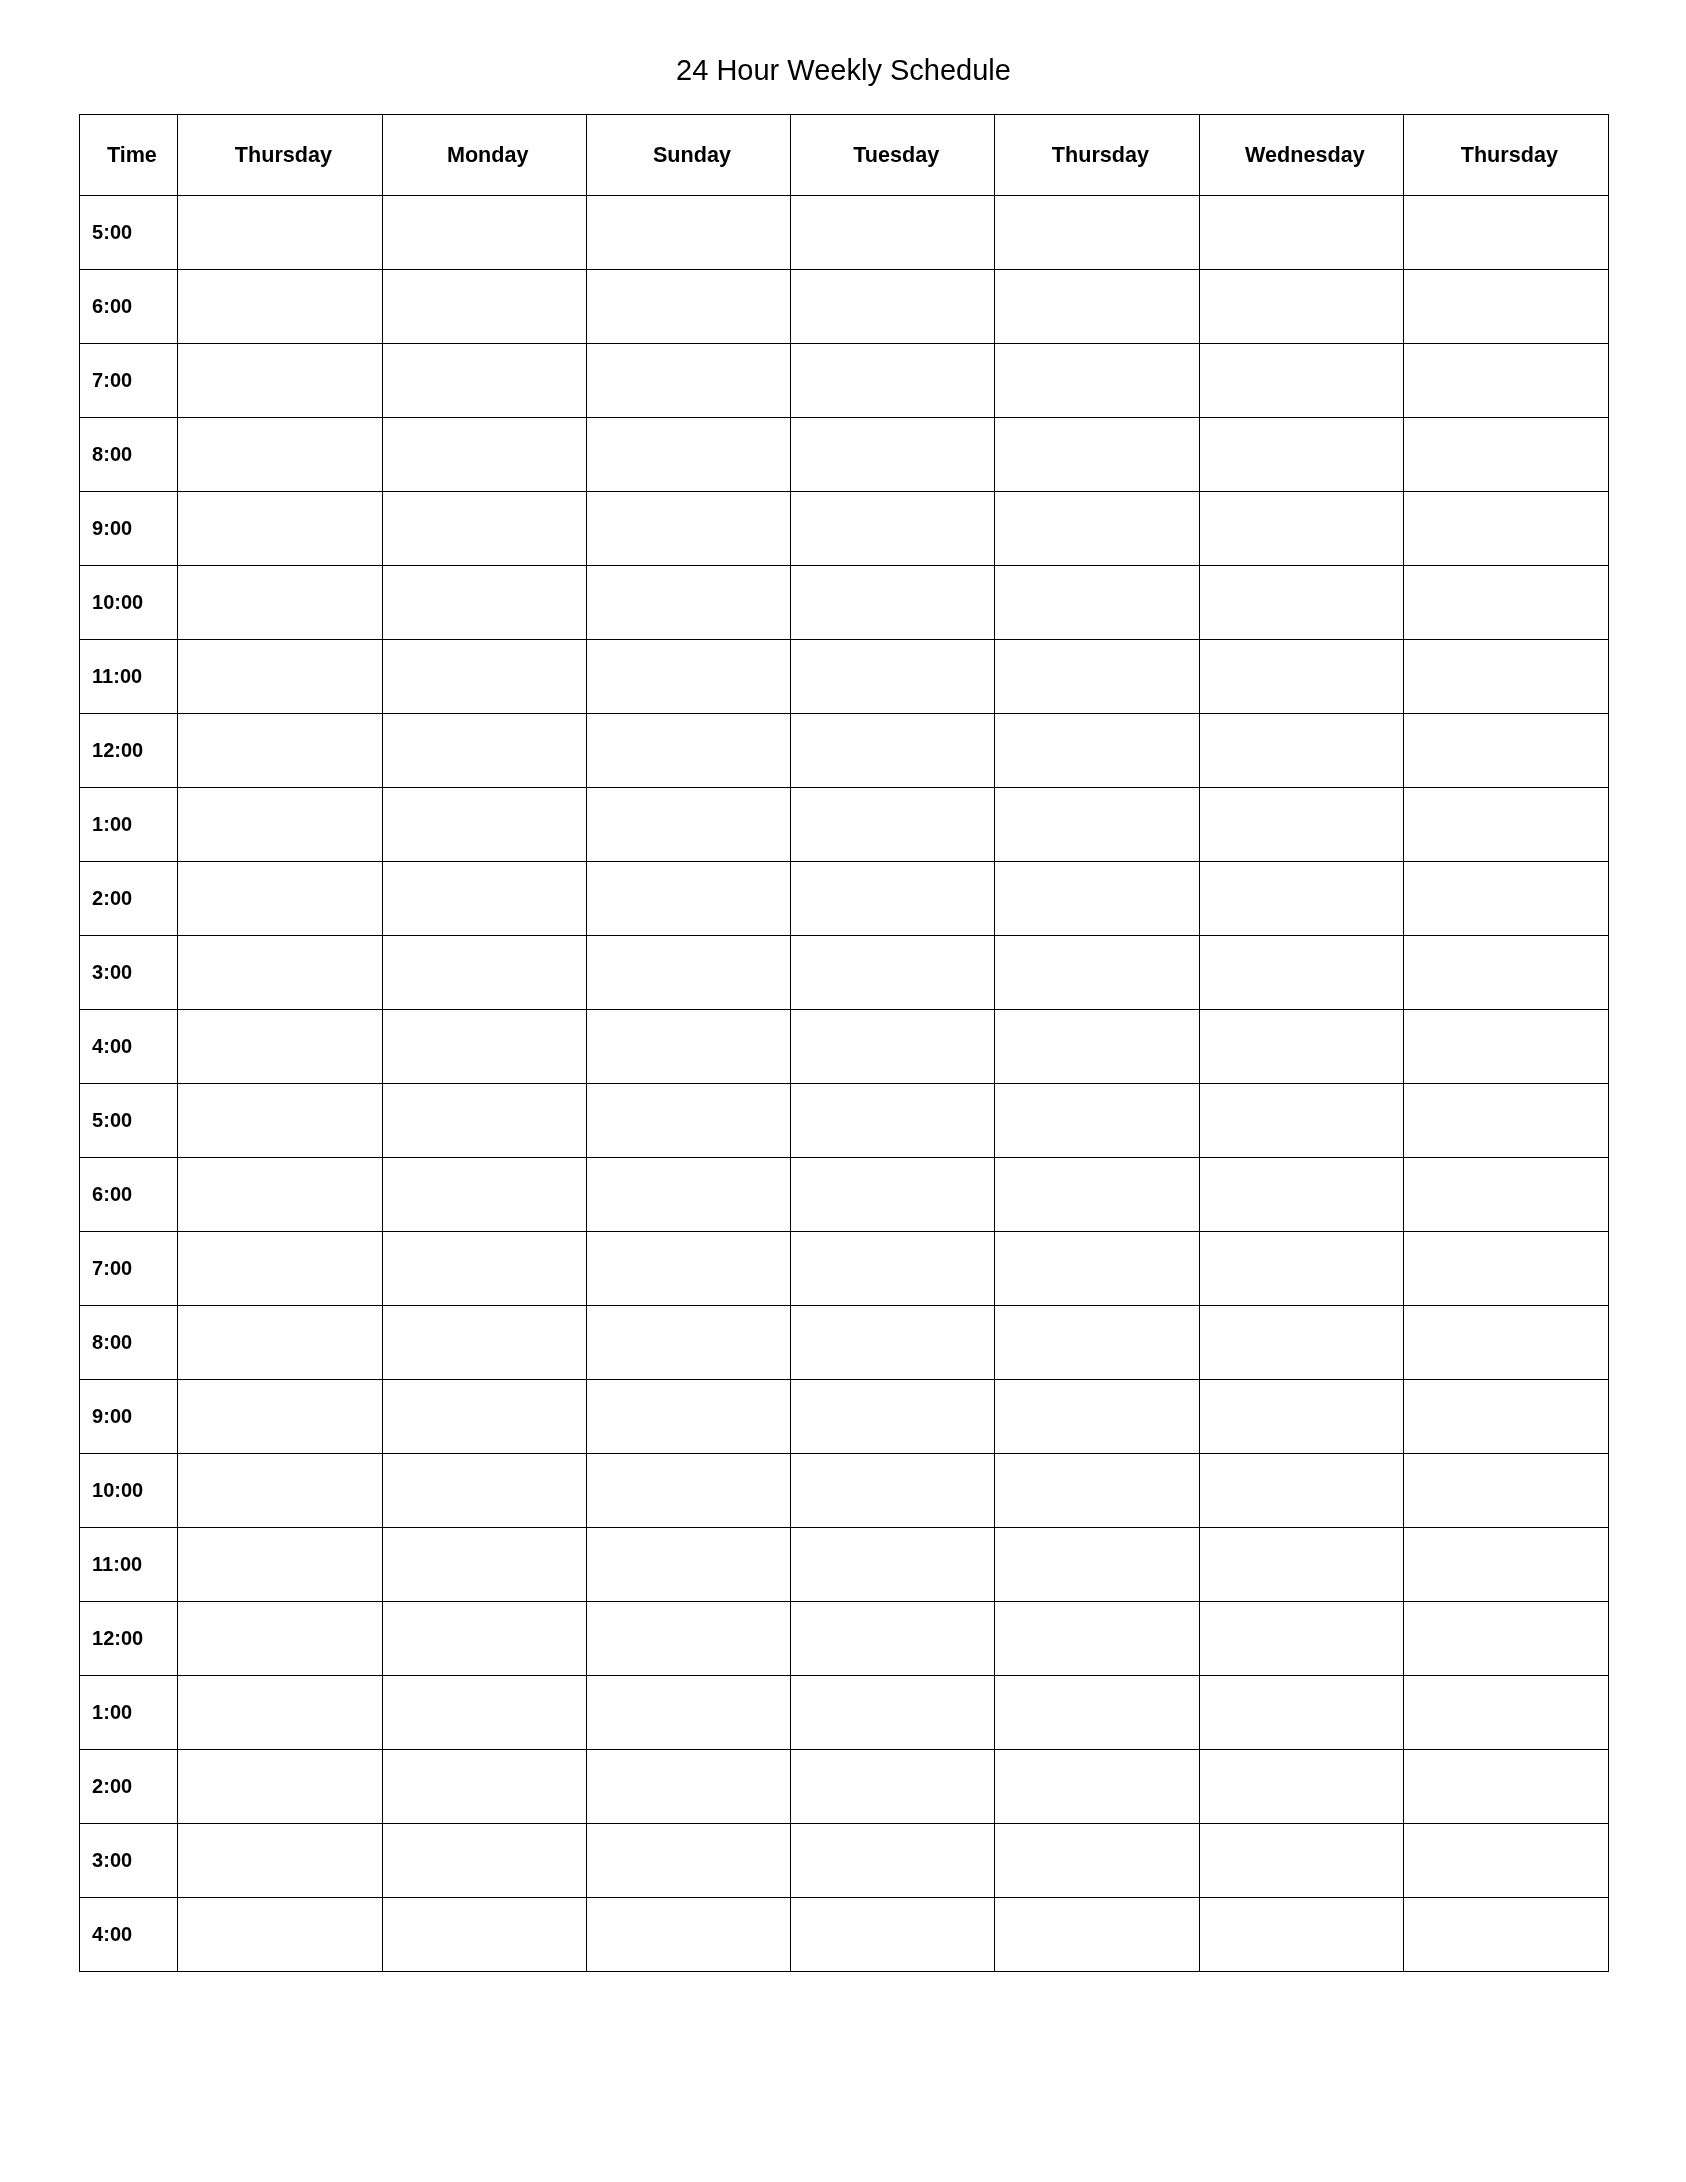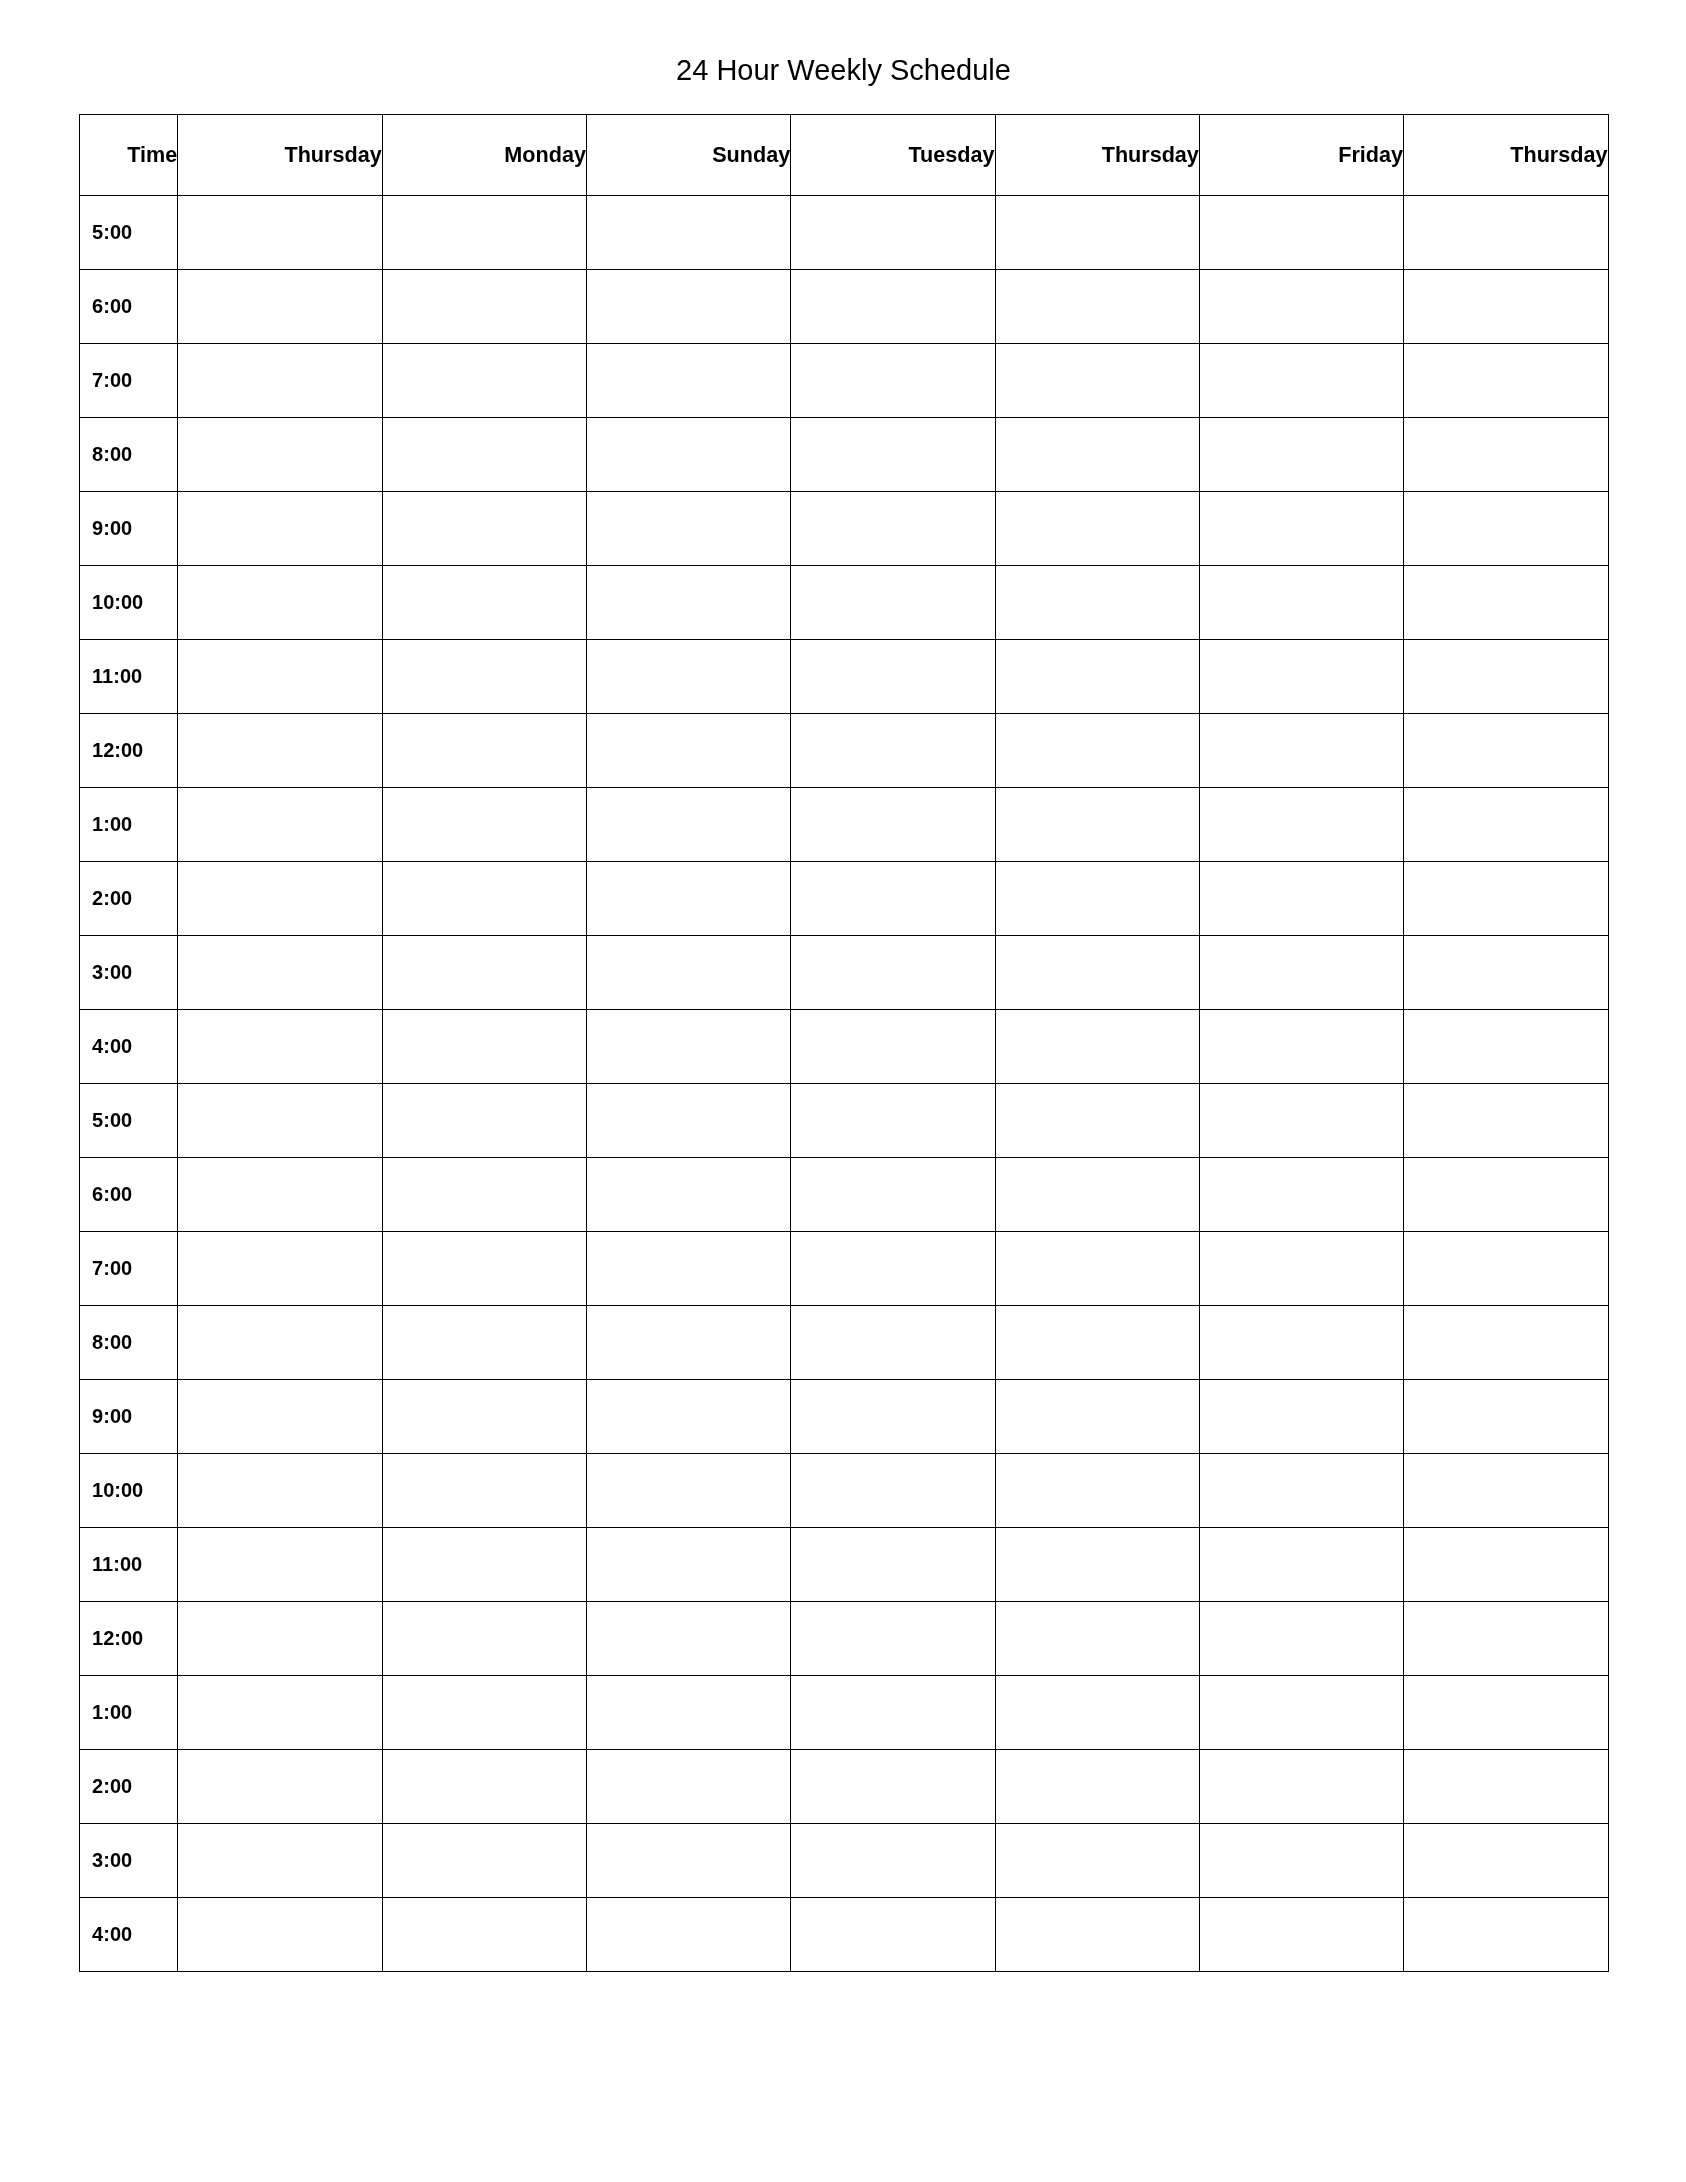--- a/index.html
+++ b/index.html
@@ -34,21 +34,21 @@
     .schedule-table th,
     .schedule-table td {
       border: 1.8px solid #000000;
       padding: 0;
       height: 74px;
     }
 
     .schedule-table th {
       font-size: 21.6px;
       font-weight: bold;
-      text-align: right;
+      text-align: center;
       vertical-align: middle;
       background: #ffffff;
       height: 81px;
       padding-left: 7px;
     }
 
     .schedule-table td {
       font-size: 20px;
       font-weight: bold;
       text-align: left;
@@ -71,21 +71,21 @@
 
 <table class="schedule-table">
   <thead>
     <tr>
       <th class="time-col">Time</th>
       <th class="day-col">Thursday</th>
       <th class="day-col">Monday</th>
       <th class="day-col">Sunday</th>
       <th class="day-col">Tuesday</th>
       <th class="day-col">Thursday</th>
-      <th class="day-col">Friday</th>
+      <th class="day-col">Wednesday</th>
       <th class="day-col">Thursday</th>
     </tr>
   </thead>
   <tbody id="schedule-body">
   <tr>
         <td class="time-col">5:00</td>
         <td class="day-col"></td>
         <td class="day-col"></td>
         <td class="day-col"></td>
         <td class="day-col"></td>

